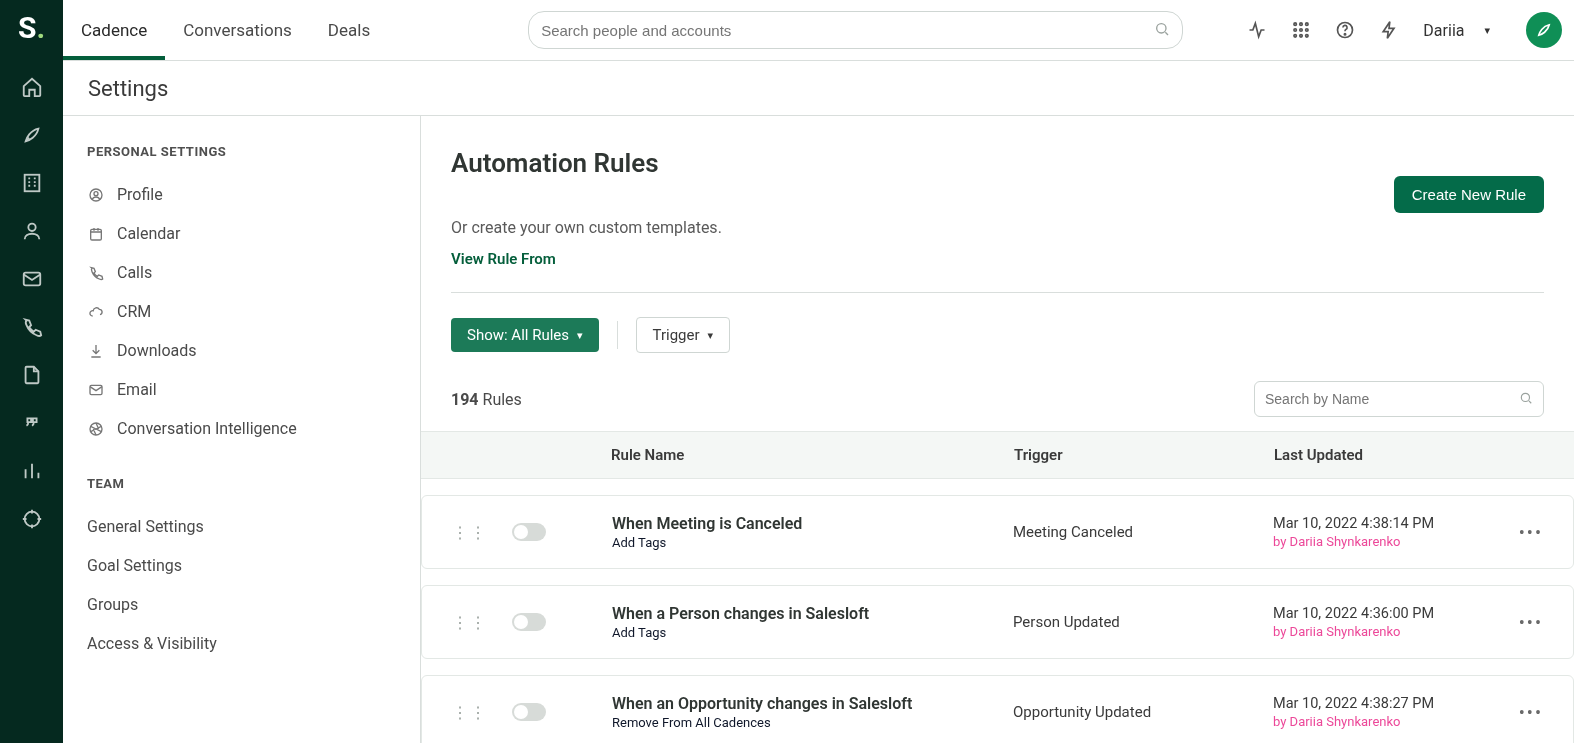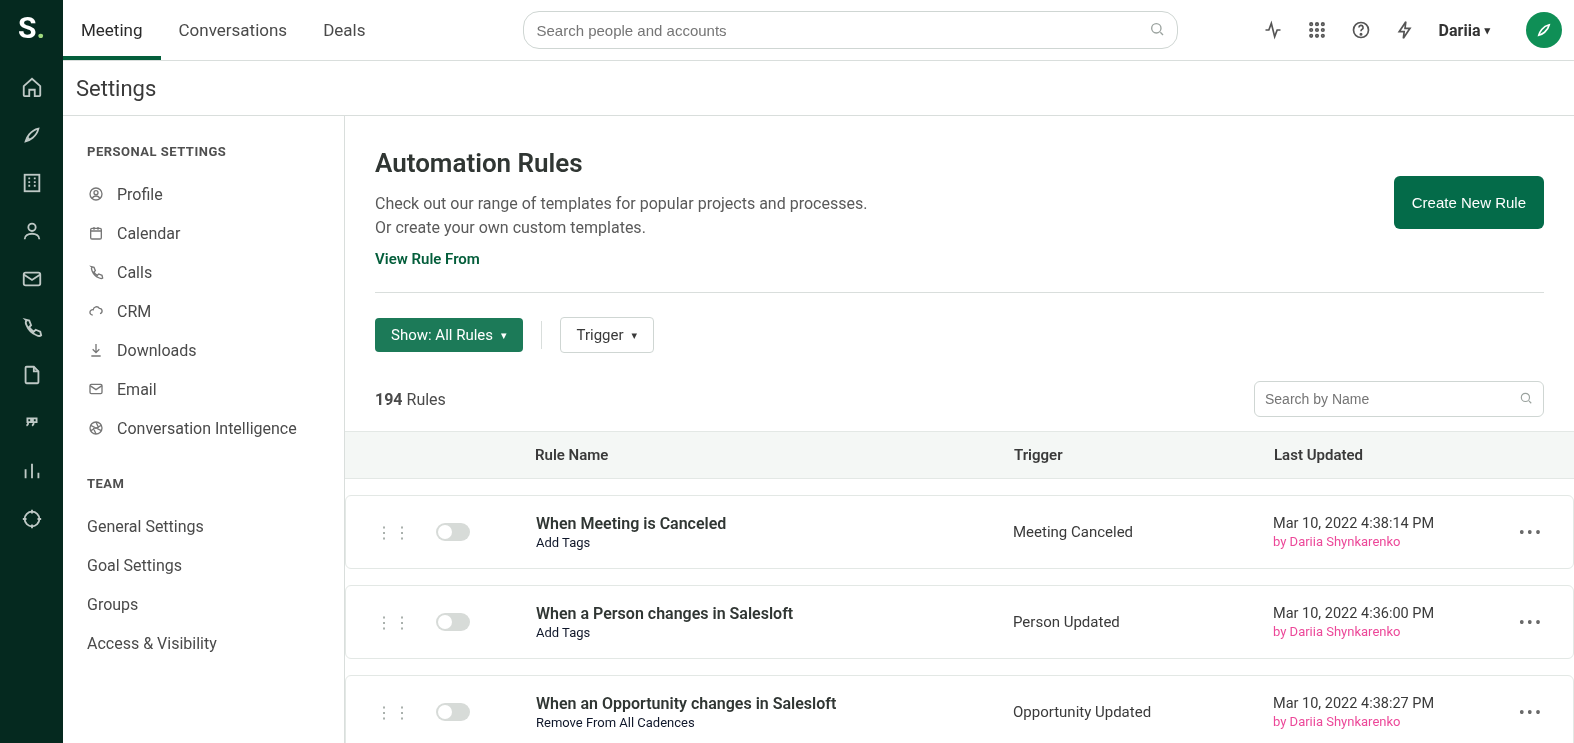--- a/index.html
+++ b/index.html
@@ -73,74 +73,74 @@
   .search-wrap input {
     border: none; outline: none; flex: 1; font-size: 15px;
     color: #333; background: transparent;
   }
   .top-right {
     margin-left: auto;
     display: flex; align-items: center; gap: 24px;
   }
   .top-right .ic { color: #555; width: 20px; height: 20px; display: flex; align-items: center; justify-content: center; cursor: pointer; }
   .top-right .ic svg { width: 20px; height: 20px; stroke: currentColor; fill: none; stroke-width: 2; }
-  .user { display: flex; align-items: center; gap: 4px; font-size: 16px; color: #333; cursor: pointer; font-weight: bold; }
+  .user { display: flex; align-items: center; gap: 20px; font-size: 16px; color: #333; cursor: pointer; }
   .avatar {
     width: 36px; height: 36px; border-radius: 50%;
     background: #0f8f56; color: #fff;
     display: flex; align-items: center; justify-content: center;
     margin-left: 12px;
   }
   .avatar svg { width: 18px; height: 18px; stroke: #fff; fill: none; stroke-width: 2.2; }
 
   
   .subheader {
     height: 55px;
     border-bottom: 1px solid #d9dedc;
     display: flex; align-items: center;
-    padding-left: 13px;
+    padding-left: 25px;
     font-size: 22px; font-weight: 400;
     color: #3a3a3a;
   }
 
   
   .content { flex: 1; display: flex; overflow: hidden; }
 
   .side {
-    width: 282px;
+    width: 358px;
     border-right: 1px solid #d9dedc;
     padding: 28px 0 0 24px;
     overflow-y: auto;
   }
   .side-section-title {
     font-size: 13px; font-weight: 700; letter-spacing: 0.5px;
     color: #4f4f4f;
     margin-bottom: 16px;
   }
   .side-item {
-    display: flex; align-items: flex-start; gap: 12px;
+    display: flex; align-items: flex-end; gap: 12px;
     padding: 10px 0;
     color: #4a4a4a;
     font-size: 16px;
     cursor: pointer;
   }
   .side-item .mi { width: 18px; height: 18px; color: #777; display: flex; align-items: center; justify-content: center; }
   .side-item .mi svg { width: 16px; height: 16px; stroke: currentColor; fill: none; stroke-width: 2; }
   .side-section-title.team { margin-top: 28px; }
   .side-item.noicon { gap: 0; }
 
   .panel { flex: 1; padding: 32px 30px 0 30px; position: relative; }
   .panel h1 { font-size: 26px; font-weight: 600; color: #303633; margin-bottom: 14px; }
   .panel .subtitle { font-size: 16px; color: #5a5a5a; line-height: 1.5; max-width: 700px; }
   .panel .viewlogs { margin-top: 10px; color: #045e3b; font-weight: 600; font-size: 15px; cursor: pointer; display: inline-block; }
   .create-btn {
     position: absolute; top: 60px; right: 30px;
     background: #046b49; color: #fff;
     border: none; border-radius: 6px;
-    padding: 18px 18px; font-size: 15px;
+    padding: 10px 18px; font-size: 15px;
     cursor: pointer;
   }
   .divider { border-top: 1px solid #d9dedc; margin: 24px 0; }
 
   .filters { display: flex; align-items: center; gap: 18px; margin-bottom: 28px; }
   .filter-btn {
     display: inline-flex; align-items: center; gap: 8px;
     border-radius: 4px; padding: 8px 16px; font-size: 15px; cursor: pointer;
   }
   .filter-btn.primary { background: #1c7a58; color: #fff; }
@@ -259,21 +259,21 @@
           <circle cx="12" cy="12" r="8"></circle>
           <path d="M12 2v4M12 18v4M2 12h4M18 12h4"></path>
         </svg>
       </div>
   </div>
 
   <div class="main-col">
 
     <div class="topbar">
       <div class="topnav">
-        <div class="topnav-item active">Meeting</div>
+        <div class="topnav-item active">Cadence</div>
         <div class="topnav-item">Conversations</div>
         <div class="topnav-item">Deals</div>
       </div>
       <div class="search-wrap">
         <input placeholder="Search people and accounts" style="">
         <span><svg width="16" height="16" viewBox="0 0 24 24" fill="none" stroke="currentColor" stroke-width="2">
               <circle cx="11" cy="11" r="7"></circle>
               <path d="M21 21l-4-4"></path>
             </svg></span>
       </div>
@@ -400,21 +400,21 @@
             <span>Groups</span>
           </div>
         <div class="side-item noicon">
             <span>Access &amp; Visibility</span>
           </div>
       </div>
 
       <div class="panel">
         <h1>Automation Rules</h1>
         <p class="subtitle">
-          <span>Check out our range of templates for popular projects and processes.</span><br>
+          <br>
           <span>Or create your own custom templates.</span>
         </p>
         <span class="viewlogs">View Rule From</span>
         <button class="create-btn">Create New Rule</button>
 
         <div class="divider"></div>
 
         <div class="filters">
           <div class="filter-btn primary">
             <span>Show: All Rules</span>

